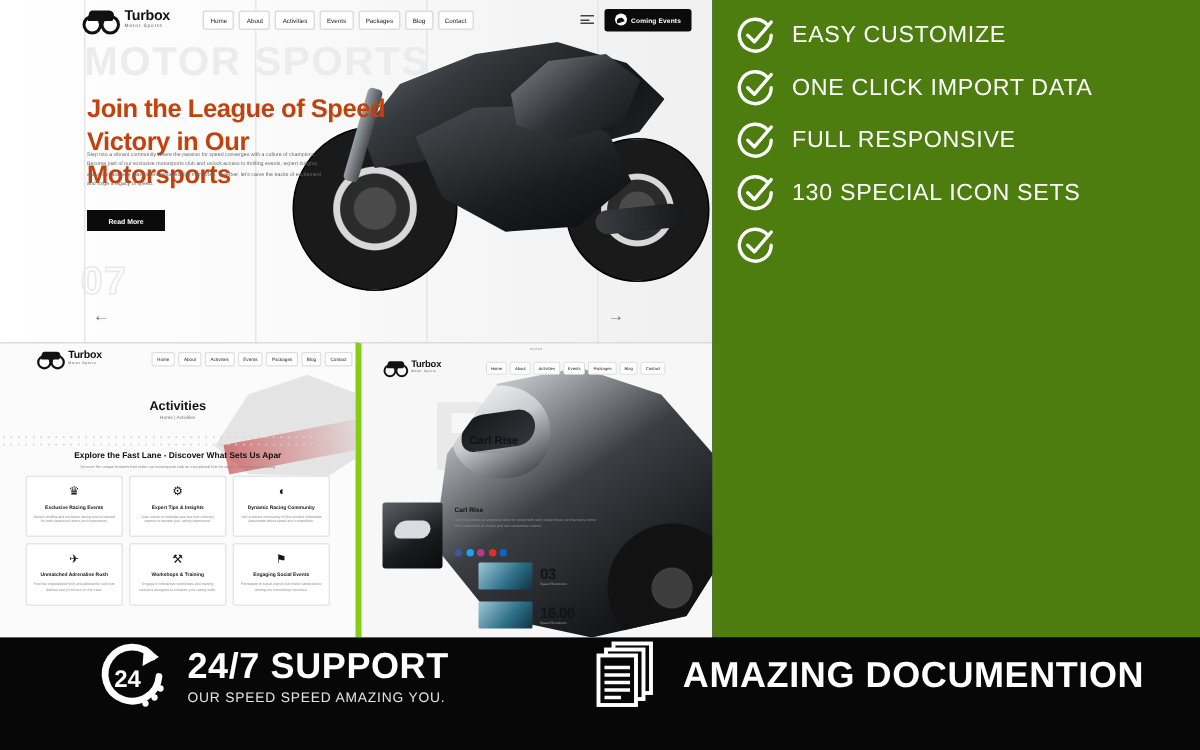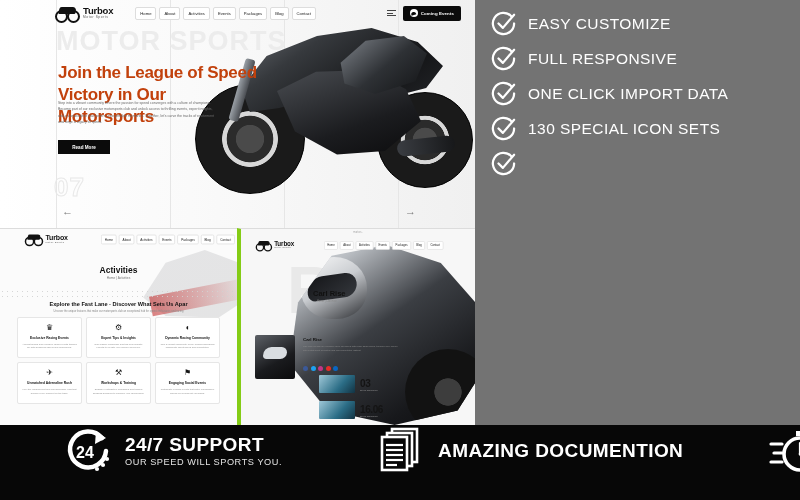--- a/index.html
+++ b/index.html
@@ -158,35 +158,35 @@
      color:#8e8e8e; line-height:1.7; }
   .socials { position:absolute; left:62px; top:137px; display:flex; gap:2.5px; }
   .socials i { width:5px; height:5px; border-radius:50%; display:block; }
   .ev-row { position:absolute; display:flex; align-items:center; gap:5px; }
   .ev-thumb { width:36px; height:18px; border-radius:1px;
      background:linear-gradient(130deg,#9fc8d8,#2b6d86 60%,#123343); }
   .ev-num { font-size:10px; font-weight:bold; color:#141414; letter-spacing:-.4px; }
   .ev-meta { font-size:2.2px; color:#9b9b9b; }
 
   
-  .right-col { position:absolute; left:475px; top:0; width:325px; height:425px; background:#737373; }
+  .right-col { position:absolute; left:475px; top:0; width:325px; height:425px; background:#4d7c0f; }
   .feat-list { position:absolute; left:16px; top:6px; }
   .feat { display:flex; align-items:center; gap:12px; height:35px; }
   .check { width:25px; height:25px; flex:none; position:relative; }
   .feat-txt { font-size:15.5px; color:#fff; letter-spacing:.45px; white-space:nowrap; }
 
   
   .bottom { position:absolute; left:0; top:425px; width:800px; height:75px;
      background:#070707; display:flex; align-items:flex-start; }
   .bitem { display:flex; align-items:center; gap:11px; }
   .bitem.b1 { margin-left:62px; }
   .bitem.b2 { margin-left:93px; }
   .bitem.b3 { margin-left:85px; }
   .bico { width:52px; height:52px; flex:none; position:relative; }
-  .bt { font-size:19px; font-weight:bold; color:#fff; letter-spacing:.4px;
+  .bt { font-size:24px; font-weight:bold; color:#fff; letter-spacing:.4px;
      line-height:1.05; white-space:nowrap; }
   .bs { font-size:9.2px; color:#e3e3e3; letter-spacing:.55px; margin-top:3px;
      white-space:nowrap; }
   .divider { position:absolute; left:475px; top:0; width:1px; height:425px; background:#151515; }
 </style>
 </head>
 <body>
 
 <div class="stage">
 
@@ -398,30 +398,30 @@
         </span>
         <span class="feat-txt">EASY CUSTOMIZE</span>
       </div>
       <div class="feat">
         <span class="check">
           <svg viewBox="0 0 40 40" width="25" height="25">
             <path d="M33 9 A17 17 0 1 0 37 20" fill="none" stroke="#fff" stroke-width="3.6" stroke-linecap="round"></path>
             <path d="M12 20 L19 27 L37 6" fill="none" stroke="#fff" stroke-width="3.6" stroke-linecap="round" stroke-linejoin="round"></path>
           </svg>
         </span>
-        <span class="feat-txt">FULL RESPONSIVE</span>
+        <span class="feat-txt">ONE CLICK IMPORT DATA</span>
       </div>
       <div class="feat">
         <span class="check">
           <svg viewBox="0 0 40 40" width="25" height="25">
             <path d="M33 9 A17 17 0 1 0 37 20" fill="none" stroke="#fff" stroke-width="3.6" stroke-linecap="round"></path>
             <path d="M12 20 L19 27 L37 6" fill="none" stroke="#fff" stroke-width="3.6" stroke-linecap="round" stroke-linejoin="round"></path>
           </svg>
         </span>
-        <span class="feat-txt">ONE CLICK IMPORT DATA</span>
+        <span class="feat-txt">FULL RESPONSIVE</span>
       </div>
       <div class="feat">
         <span class="check">
           <svg viewBox="0 0 40 40" width="25" height="25">
             <path d="M33 9 A17 17 0 1 0 37 20" fill="none" stroke="#fff" stroke-width="3.6" stroke-linecap="round"></path>
             <path d="M12 20 L19 27 L37 6" fill="none" stroke="#fff" stroke-width="3.6" stroke-linecap="round" stroke-linejoin="round"></path>
           </svg>
         </span>
         <span class="feat-txt">130 SPECIAL ICON SETS</span>
       </div>
@@ -444,21 +444,21 @@
           <path d="M40 13 A18 18 0 1 0 44 26" fill="none" stroke="#fff" stroke-width="4.5" stroke-linecap="round"></path>
           <path d="M34 6 L44 13 L33 19 Z" fill="#fff"></path>
           <circle cx="45" cy="34" r="2.1" fill="#fff"></circle>
           <circle cx="41" cy="40" r="2.1" fill="#fff"></circle>
           <circle cx="35" cy="44" r="2.1" fill="#fff"></circle>
           <text x="23" y="33" font-family="Liberation Sans, sans-serif" font-size="16" font-weight="bold" fill="#fff" text-anchor="middle">24</text>
         </svg>
       </span>
       <div>
         <div class="bt">24/7 SUPPORT</div>
-        <div class="bs">OUR SPEED WILL SPORTS YOU.</div>
+        <div class="bs">OUR SPEED SPEED AMAZING YOU.</div>
       </div>
     </div>
 
     <div class="bitem b2">
       <span class="bico">
         <svg viewBox="0 0 52 52" width="52" height="52">
           <rect x="17" y="4" width="25" height="33" fill="none" stroke="#fff" stroke-width="2.6"></rect>
           <rect x="12" y="8" width="25" height="33" fill="#070707" stroke="#fff" stroke-width="2.6"></rect>
           <rect x="7" y="12" width="25" height="33" fill="#070707" stroke="#fff" stroke-width="2.6"></rect>
           <g stroke="#fff" stroke-width="2.2">

